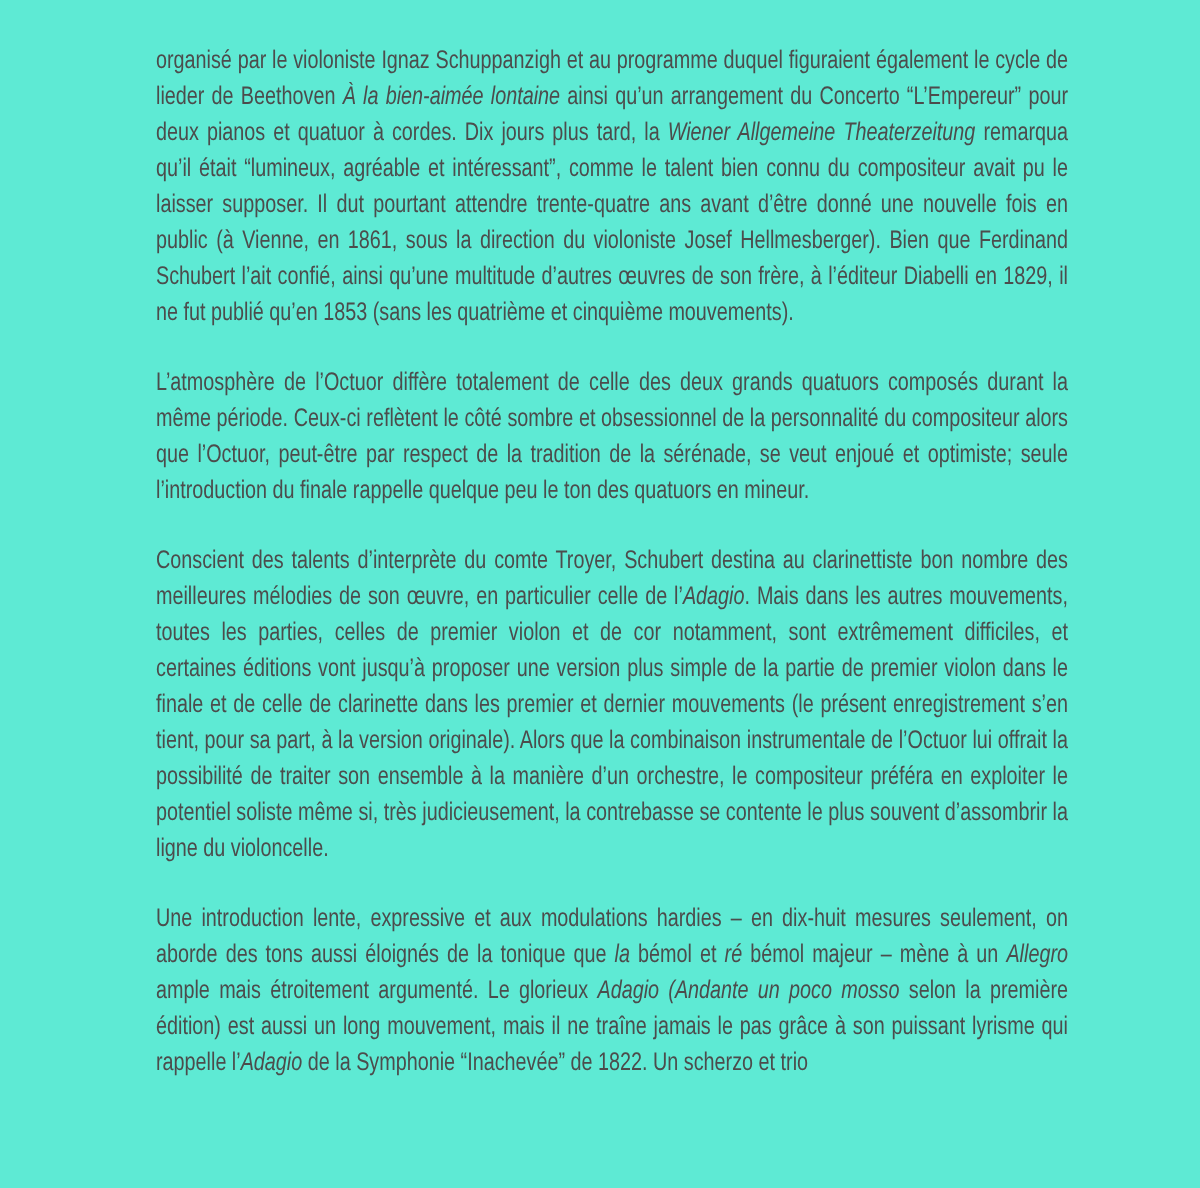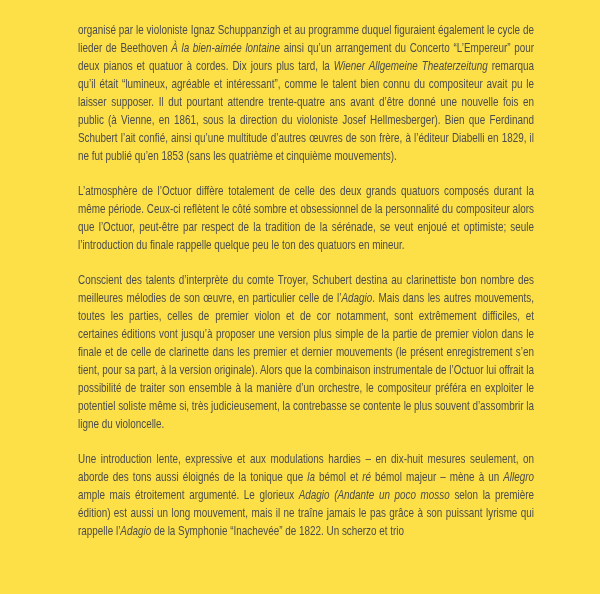--- a/index.html
+++ b/index.html
@@ -34,21 +34,21 @@
     text-align: justify;
     hyphens: none;
     -webkit-hyphens: none;
   }
   .para:last-child { margin-bottom: 0; }
   .para i { font-style: italic; }
 </style>
 </head>
 <body>
 
-<main class="page" style="background: #fde047;">
+<main class="page" style="background: #5eead4;">
   <div class="text-column-outer">
     <div class="text-column-inner" id="text-column" style="color: rgb(76, 76, 76);">
         <p class="para"><span>organisé par le violoniste Ignaz Schuppanzigh et au programme duquel figuraient également le cycle de lieder de Beethoven </span><i>À la bien-aimée lontaine</i><span> ainsi qu’un arrangement du Concerto “L’Empereur” pour deux pianos et quatuor à cordes. Dix jours plus tard, la </span><i>Wiener Allgemeine Theaterzeitung</i><span> remarqua qu’il était “lumineux, agréable et intéressant”, comme le talent bien connu du compositeur avait pu le laisser supposer. Il dut pourtant attendre trente-quatre ans avant d’être donné une nouvelle fois en public (à Vienne, en 1861, sous la direction du violoniste Josef Hellmesberger). Bien que Ferdinand Schubert l’ait confié, ainsi qu’une multitude d’autres œuvres de son frère, à l’éditeur Diabelli en 1829, il ne fut publié qu’en 1853 (sans les quatrième et cinquième mouvements).</span></p>
         <p class="para"><span>L’atmosphère de l’Octuor diffère totalement de celle des deux grands quatuors composés durant la même période. Ceux-ci reflètent le côté sombre et obsessionnel de la personnalité du compositeur alors que l’Octuor, peut-être par respect de la tradition de la sérénade, se veut enjoué et optimiste; seule l’introduction du finale rappelle quelque peu le ton des quatuors en mineur.</span></p>
         <p class="para"><span>Conscient des talents d’interprète du comte Troyer, Schubert destina au clarinettiste bon nombre des meilleures mélodies de son œuvre, en particulier celle de l’</span><i>Adagio</i><span>. Mais dans les autres mouvements, toutes les parties, celles de premier violon et de cor notamment, sont extrêmement difficiles, et certaines éditions vont jusqu’à proposer une version plus simple de la partie de premier violon dans le finale et de celle de clarinette dans les premier et dernier mouvements (le présent enregistrement s’en tient, pour sa part, à la version originale). Alors que la combinaison instrumentale de l’Octuor lui offrait la possibilité de traiter son ensemble à la manière d’un orchestre, le compositeur préféra en exploiter le potentiel soliste même si, très judicieusement, la contrebasse se contente le plus souvent d’assombrir la ligne du violoncelle.</span></p>
         <p class="para"><span>Une introduction lente, expressive et aux modulations hardies – en dix-huit mesures seulement, on aborde des tons aussi éloignés de la tonique que </span><i>la</i><span> bémol et </span><i>ré</i><span> bémol majeur – mène à un </span><i>Allegro</i><span> ample mais étroitement argumenté. Le glorieux </span><i>Adagio (Andante un poco mosso</i><span> selon la première édition) est aussi un long mouvement, mais il ne traîne jamais le pas grâce à son puissant lyrisme qui rappelle l’</span><i>Adagio</i><span> de la Symphonie “Inachevée” de 1822. Un scherzo et trio</span></p>
       </div>
   </div>
 </main>
 

